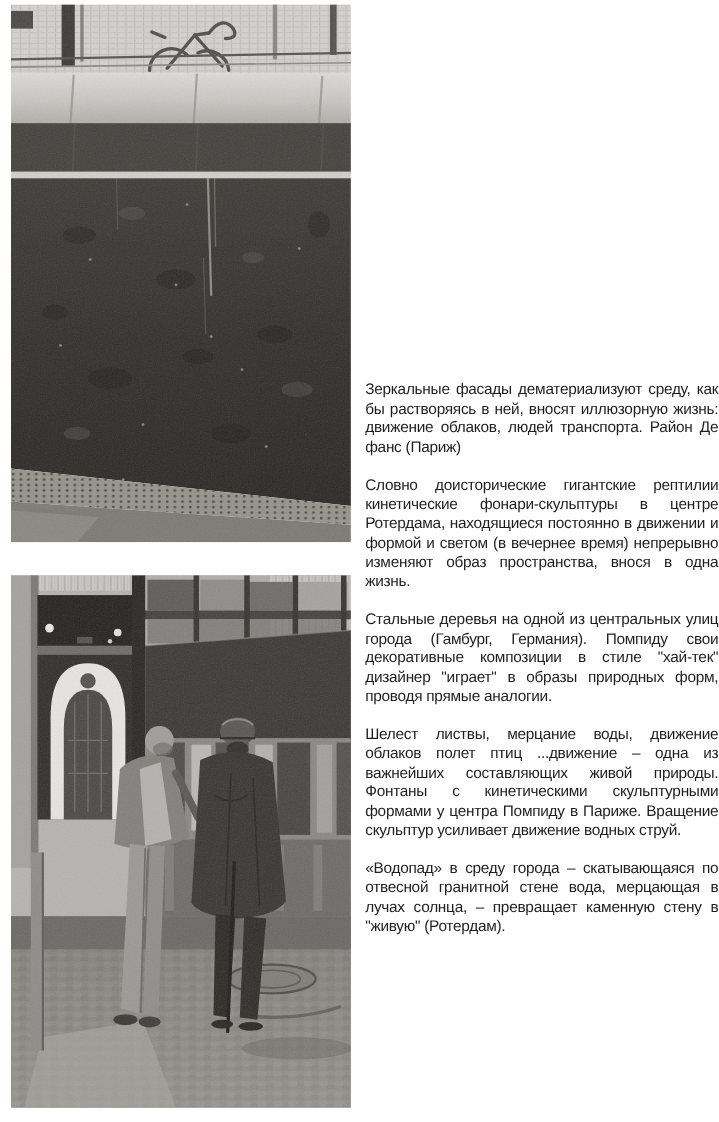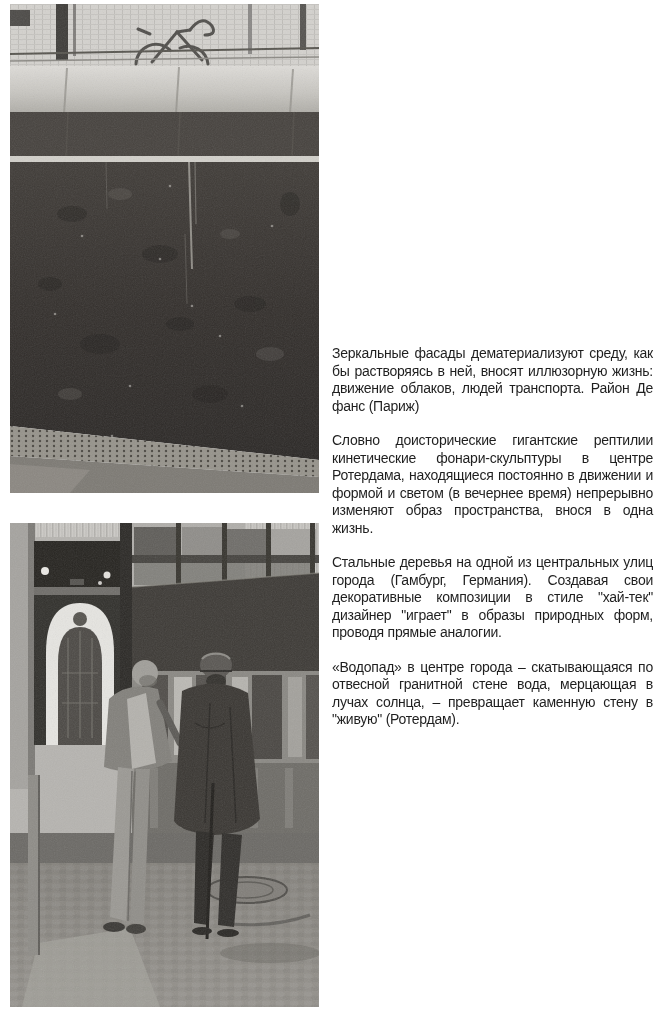--- a/index.html
+++ b/index.html
@@ -253,17 +253,18 @@
         <ellipse cx="218" cy="410" rx="11" ry="4" fill="#2a2825"></ellipse>
       </g>
 
       <rect x="0" y="0" width="309" height="484" filter="url(#g2)" opacity="0.15"></rect>
     </svg>
   </figure>
 
   <div class="text-col">
     <p>Зеркальные фасады дематериализуют среду, как бы растворяясь в ней, вносят иллюзорную жизнь: движение облаков, людей транспорта. Район Де фанс (Париж)</p>
     <p>Словно доисторические гигантские рептилии кинетические фонари-скульптуры в центре Ротердама, находящиеся постоянно в движении и формой и светом (в вечернее время) непрерывно изменяют образ пространства, внося в одна жизнь.</p>
-    <p>Стальные деревья на одной из центральных улиц города (Гамбург, Германия). Создавая свои декоративные композиции в стиле "хай-тек" дизайнер "играет" в образы природных форм, проводя прямые аналогии.</p>
-    <p>«Водопад» в центре города – скатывающаяся по отвесной гранитной стене вода, мерцающая в лучах солнца, – превращает каменную стену в "живую" (Ротердам).</p>
+    <p>Стальные деревья на одной из центральных улиц города (Гамбург, Германия). Помпиду свои декоративные композиции в стиле "хай-тек" дизайнер "играет" в образы природных форм, проводя прямые аналогии.</p>
+    <p>Шелест листвы, мерцание воды, движение облаков полет птиц ...движение – одна из важнейших составляющих живой природы. Фонтаны с кинетическими скульптурными формами у центра Помпиду в Париже. Вращение скульптур усиливает движение водных струй.</p>
+    <p>«Водопад» в среду города – скатывающаяся по отвесной гранитной стене вода, мерцающая в лучах солнца, – превращает каменную стену в "живую" (Ротердам).</p>
   </div>
 
 </div>
 
 </body></html>

